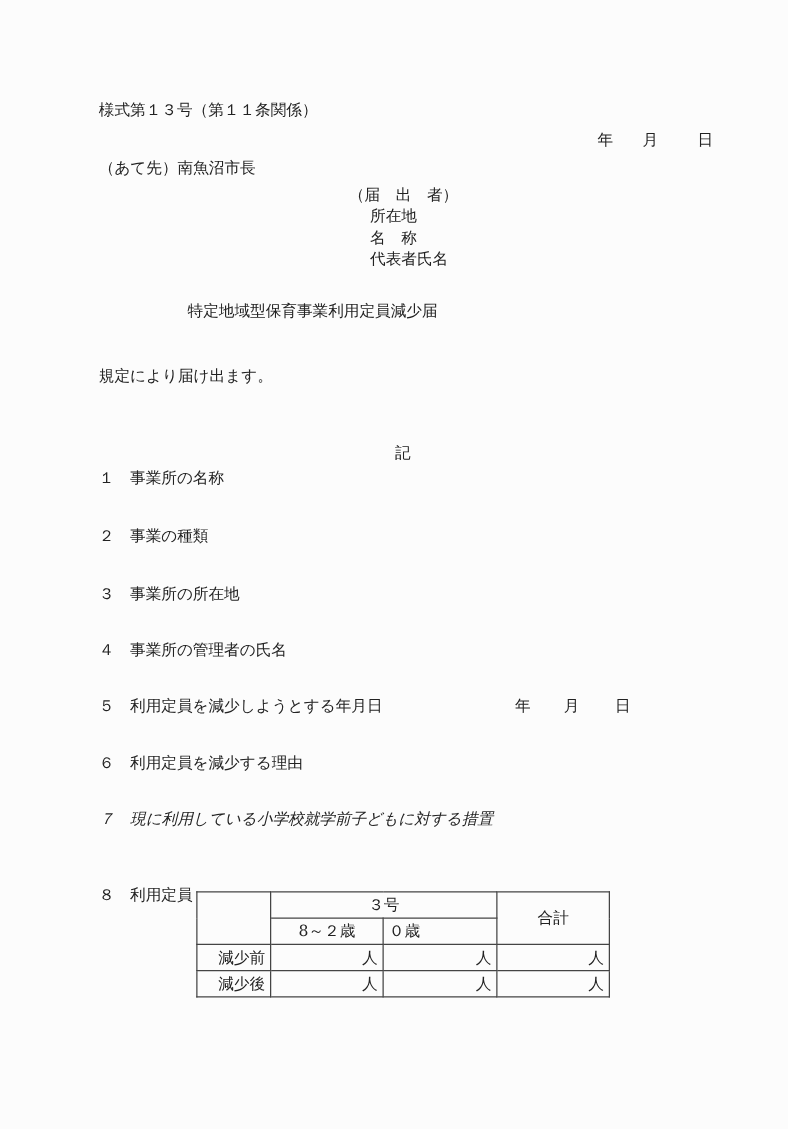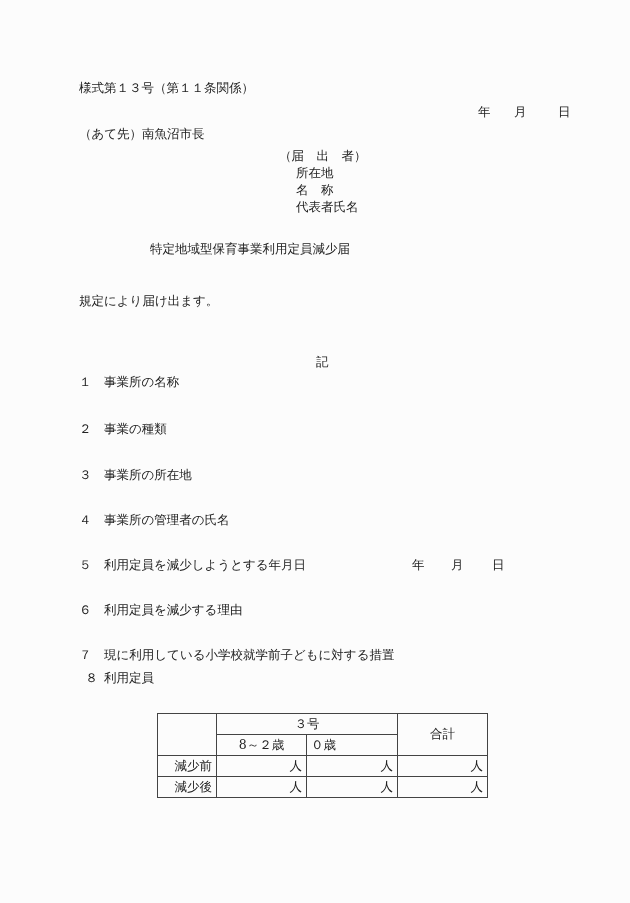--- a/index.html
+++ b/index.html
@@ -99,24 +99,24 @@
 </div>
 <div class="abs item" style="top:559px; width:440px;">
   <span class="num">５</span><span>利用定員を減少しようとする年月日</span>
   <span class="item-date">
     <span class="d-year">年</span><span class="d-month">月</span><span class="d-day">日</span>
   </span>
 </div>
 <div class="abs item" style="top:604px;">
   <span class="num">６</span><span>利用定員を減少する理由</span>
 </div>
-<div class="abs item" style="top:649px;">
+<div class="abs item" style="top:649px;font-style:italic;">
   <span class="num">７</span><span>現に利用している小学校就学前子どもに対する措置</span>
 </div>
-<div class="abs item" style="top:672px;text-align:center;">
+<div class="abs item" style="top:710px;">
   <span class="num">８</span><span>利用定員</span>
 </div>
 
 <table class="capacity">
   <tbody>
       <tr>
     <td class="c0" rowspan="2"></td>
     <td colspan="2" style="text-align:center;">３号</td>
     <td class="c3" rowspan="2">合計</td>
   </tr>

